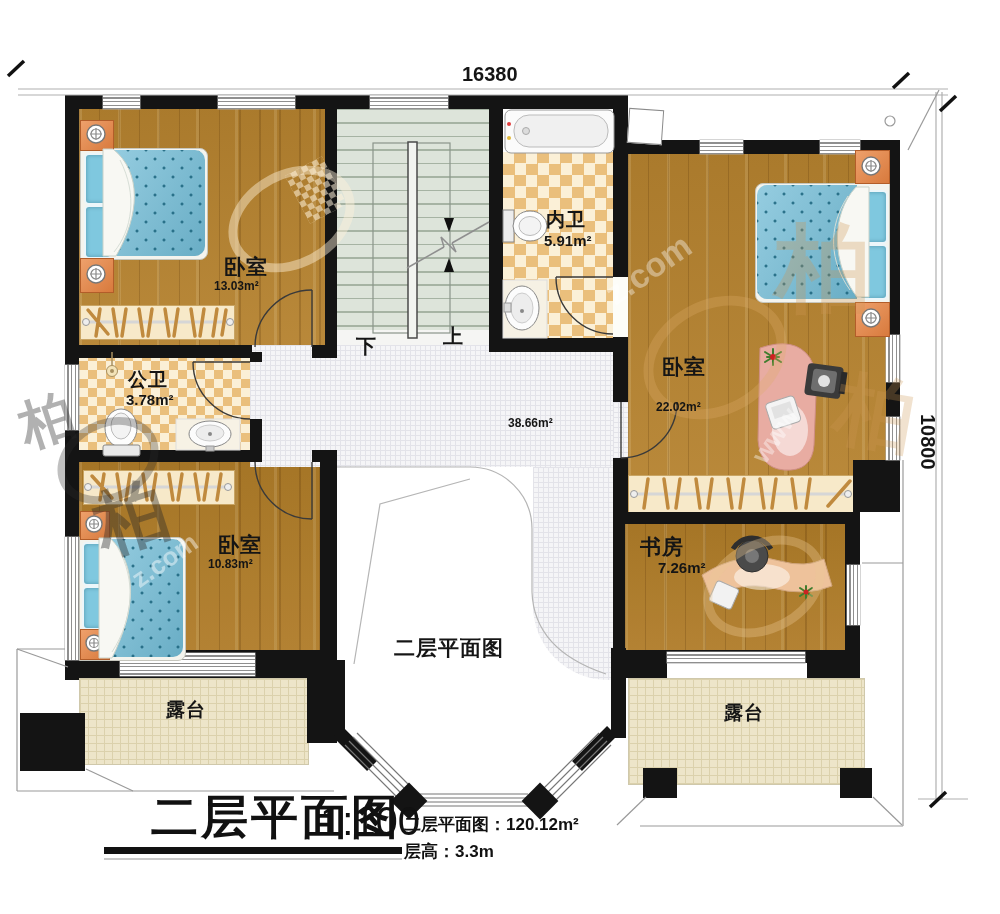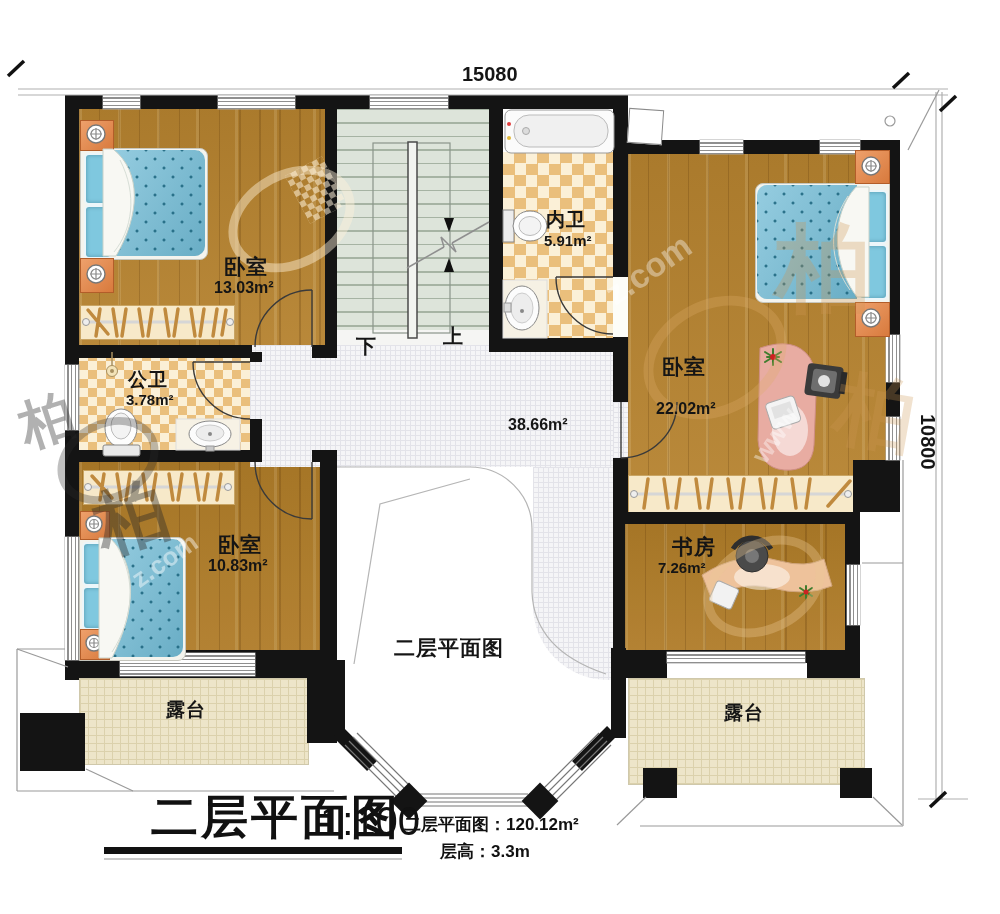--- a/index.html
+++ b/index.html
@@ -21,21 +21,21 @@
   .win-h{position:absolute;background:repeating-linear-gradient(180deg,#ffffff 0 2.4px,#8f8f8f 2.4px 3.6px);box-shadow:0 0 0 .5px #aaa;}
   .win-v{position:absolute;background:repeating-linear-gradient(90deg,#ffffff 0 2.4px,#8f8f8f 2.4px 3.6px);box-shadow:0 0 0 .5px #aaa;}
   .ns{position:absolute;background:linear-gradient(135deg,#eea06b,#d87a3d);border:1px solid #b25d29;}
   .bedframe{position:absolute;background:#f4f4ee;border:1px solid #c6c6bd;}
   .matt{position:absolute;background-color:#72bcd6;
     background-image:radial-gradient(circle,rgba(27,100,125,.85) 1.2px,transparent 1.8px),radial-gradient(circle,rgba(27,100,125,.85) 1.2px,transparent 1.8px),linear-gradient(120deg,rgba(255,255,255,.25),rgba(0,0,0,.08));
     background-size:18px 18px,18px 18px,100% 100%;background-position:0 0,9px 9px,0 0;}
   .pillow{position:absolute;background:#7fc8df;border:2px solid #ecf6fa;border-radius:5px;box-shadow:inset 0 0 4px rgba(0,60,80,.35);}
   .lbl{position:absolute;font-weight:bold;color:#151515;white-space:nowrap;z-index:50;line-height:1.05;}
   .rname{font-size:21px;letter-spacing:1px;}
-  .rarea{font-size:16px;}
+  .rarea{font-size:12px;}
   .wm{position:absolute;z-index:40;pointer-events:none;font-weight:bold;}
   .ring{position:absolute;z-index:40;pointer-events:none;border-radius:50%;}
   svg.ov{position:absolute;left:0;top:0;z-index:30;pointer-events:none;}
   .whitebox{position:absolute;background:#fff;border:1.5px solid #8a8a8a;}
   .titleblock{color:#111;}
 </style>
 </head>
 <body>
 
 <div id="plan">
@@ -339,32 +339,32 @@
   <div class="lbl rname" style="left:224px;top:256px;">卧室</div>
   <div class="lbl rarea" style="left:214px;top:280px;">13.03m²</div>
   <div class="lbl rname" style="left:546px;top:210px;font-size:19px;">内卫</div>
   <div class="lbl rarea" style="left:544px;top:233px;font-size:15px;">5.91m²</div>
   <div class="lbl rname" style="left:662px;top:356px;">卧室</div>
   <div class="lbl rarea" style="left:656px;top:401px;">22.02m²</div>
   <div class="lbl rname" style="left:128px;top:370px;font-size:19px;">公卫</div>
   <div class="lbl rarea" style="left:126px;top:392px;font-size:15px;">3.78m²</div>
   <div class="lbl rname" style="left:218px;top:534px;">卧室</div>
   <div class="lbl rarea" style="left:208px;top:558px;">10.83m²</div>
-  <div class="lbl rname" style="left:672px;top:536px;">书房</div>
+  <div class="lbl rname" style="left:640px;top:536px;">书房</div>
   <div class="lbl rarea" style="left:658px;top:560px;font-size:15px;">7.26m²</div>
   <div class="lbl rarea" style="left:508px;top:417px;">38.66m²</div>
   <div class="lbl rname" style="left:394px;top:637px;">二层平面图</div>
   <div class="lbl rname" style="left:166px;top:700px;font-size:19px;">露台</div>
   <div class="lbl rname" style="left:724px;top:703px;font-size:19px;">露台</div>
   <div class="lbl" style="left:356px;top:336px;font-size:20px;">下</div>
   <div class="lbl" style="left:443px;top:326px;font-size:20px;">上</div>
 
-  <div class="lbl" style="left:462px;top:64px;font-size:20px;">15080</div>
+  <div class="lbl" style="left:462px;top:64px;font-size:20px;">16380</div>
   <div class="lbl" style="left:938px;top:414px;font-size:20px;transform:rotate(90deg);transform-origin:0 0;">10800</div>
 
   <div class="lbl titleblock" style="left:104px;top:792px;font-size:47px;letter-spacing:3px;margin-left:47px;">二层平面图</div>
   <div class="abs" style="left:104px;top:847px;width:298px;height:7px;background:#111;z-index:50;"></div>
   <div class="abs" style="left:104px;top:858px;width:298px;height:2px;background:#c9c9c9;z-index:50;"></div>
   <div class="lbl titleblock" style="left:320px;top:800px;font-size:40px;font-weight:normal;">1:100</div>
   <div class="lbl titleblock" style="left:404px;top:816px;font-size:17px;font-weight:600;">二层平面图：120.12m²</div>
-  <div class="lbl titleblock" style="left:404px;top:843px;font-size:17px;font-weight:600;margin-left:36px;">层高：3.3m</div>
+  <div class="lbl titleblock" style="left:404px;top:843px;font-size:17px;font-weight:600;">层高：3.3m</div>
 
 </div>
 
 </body></html>

